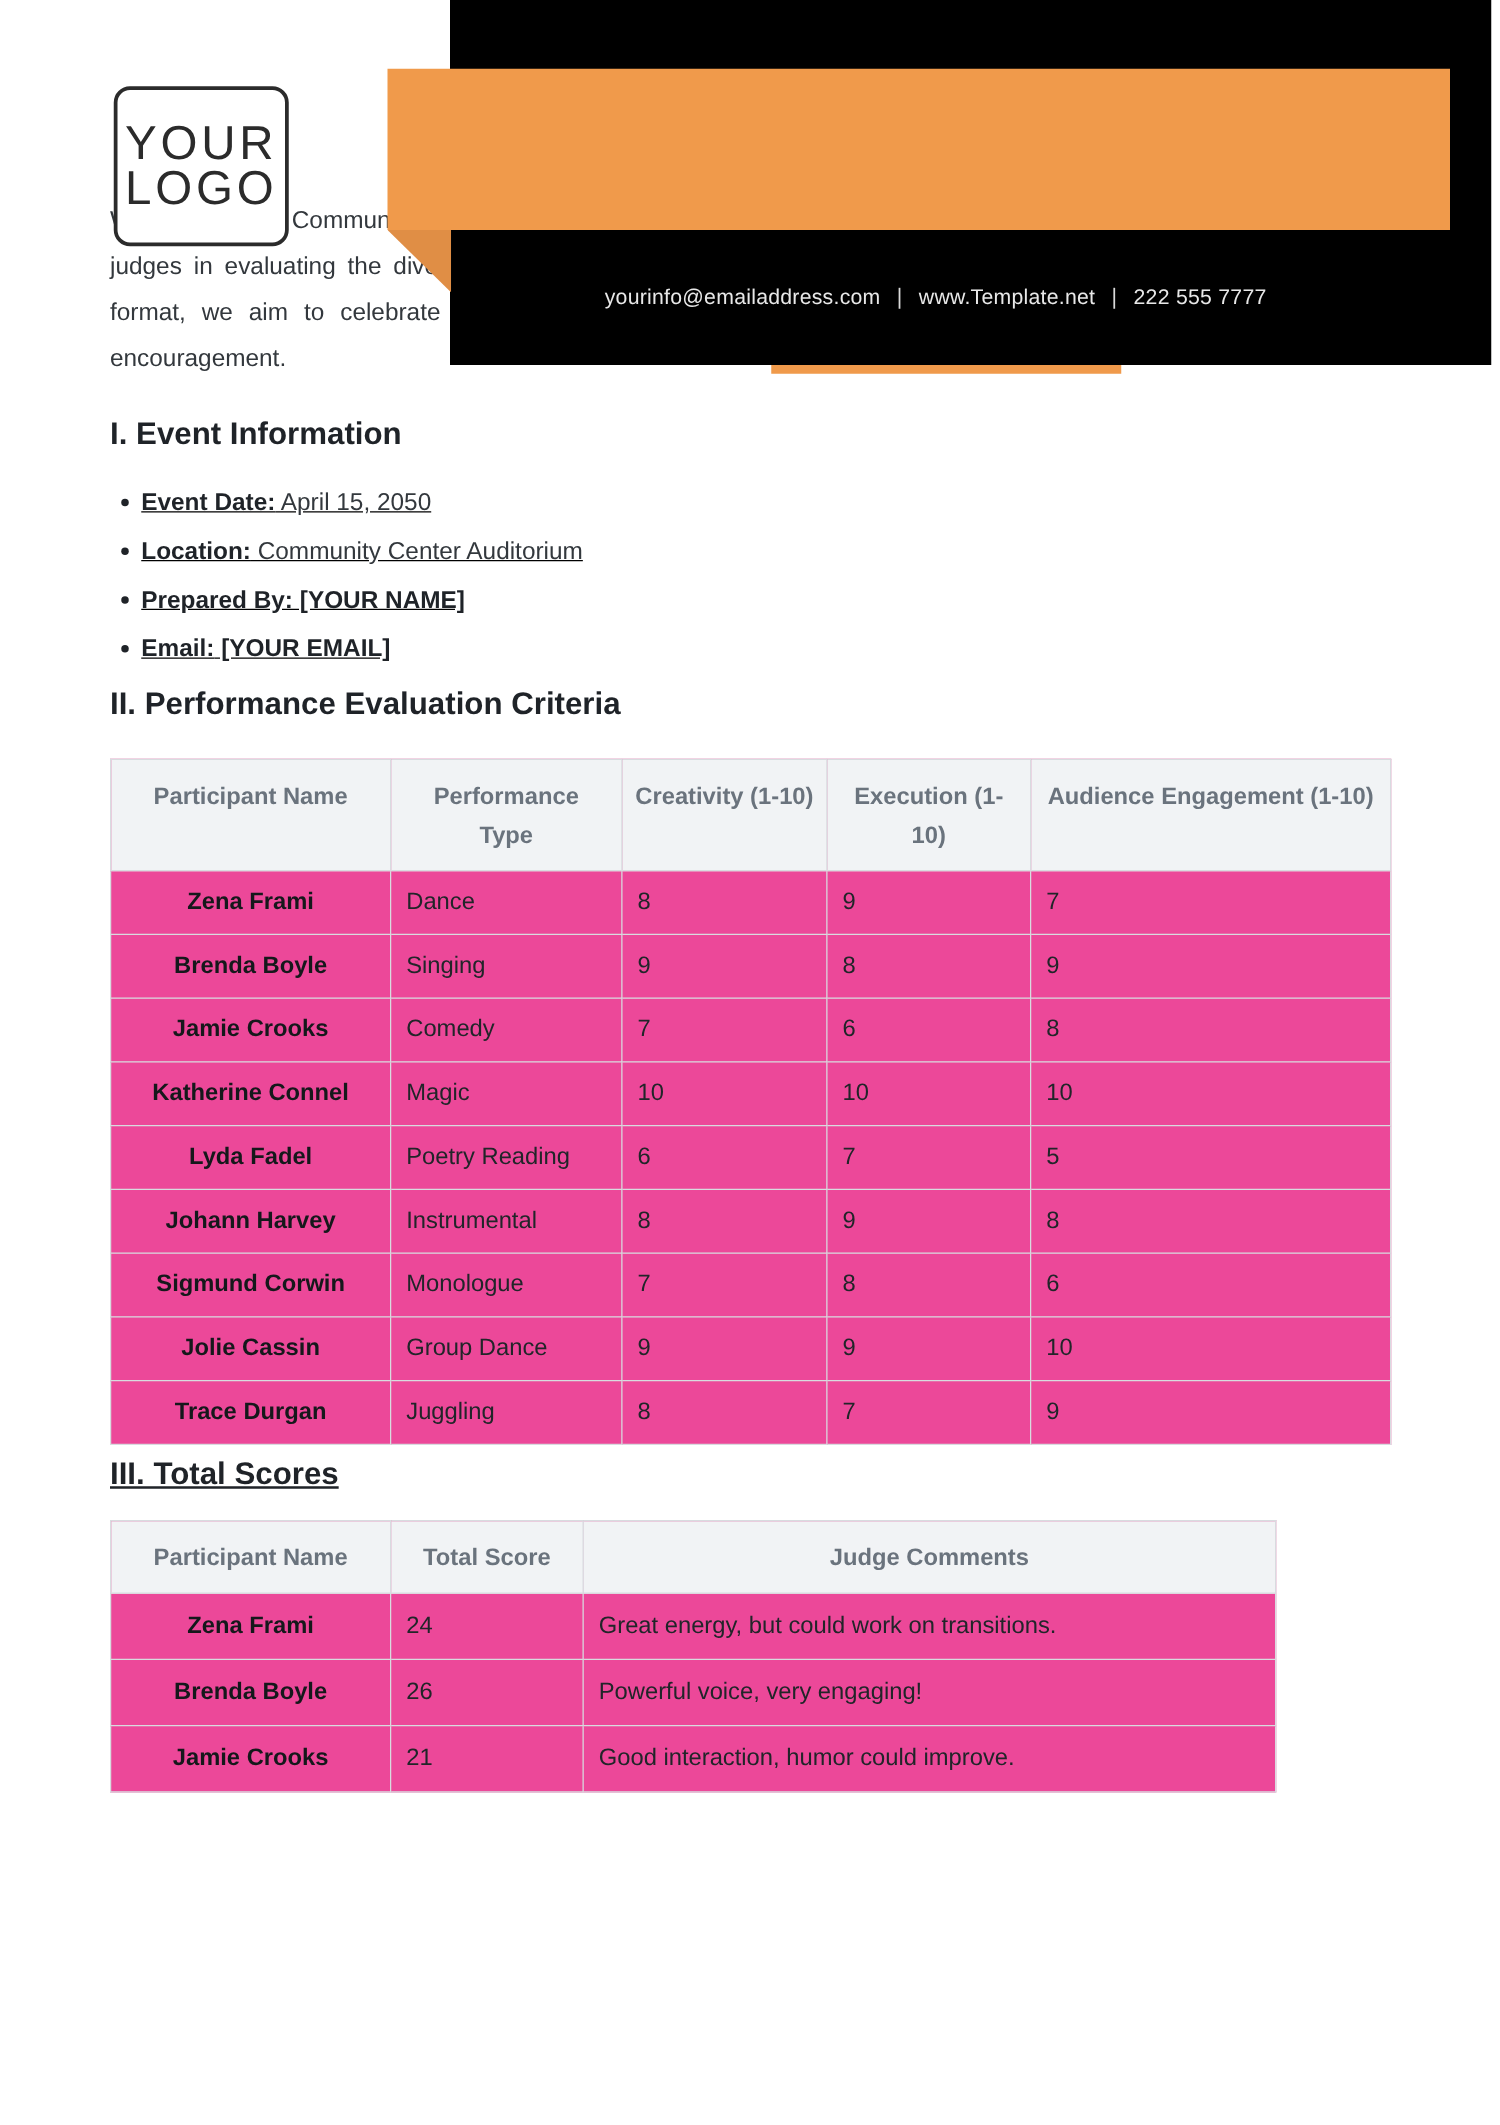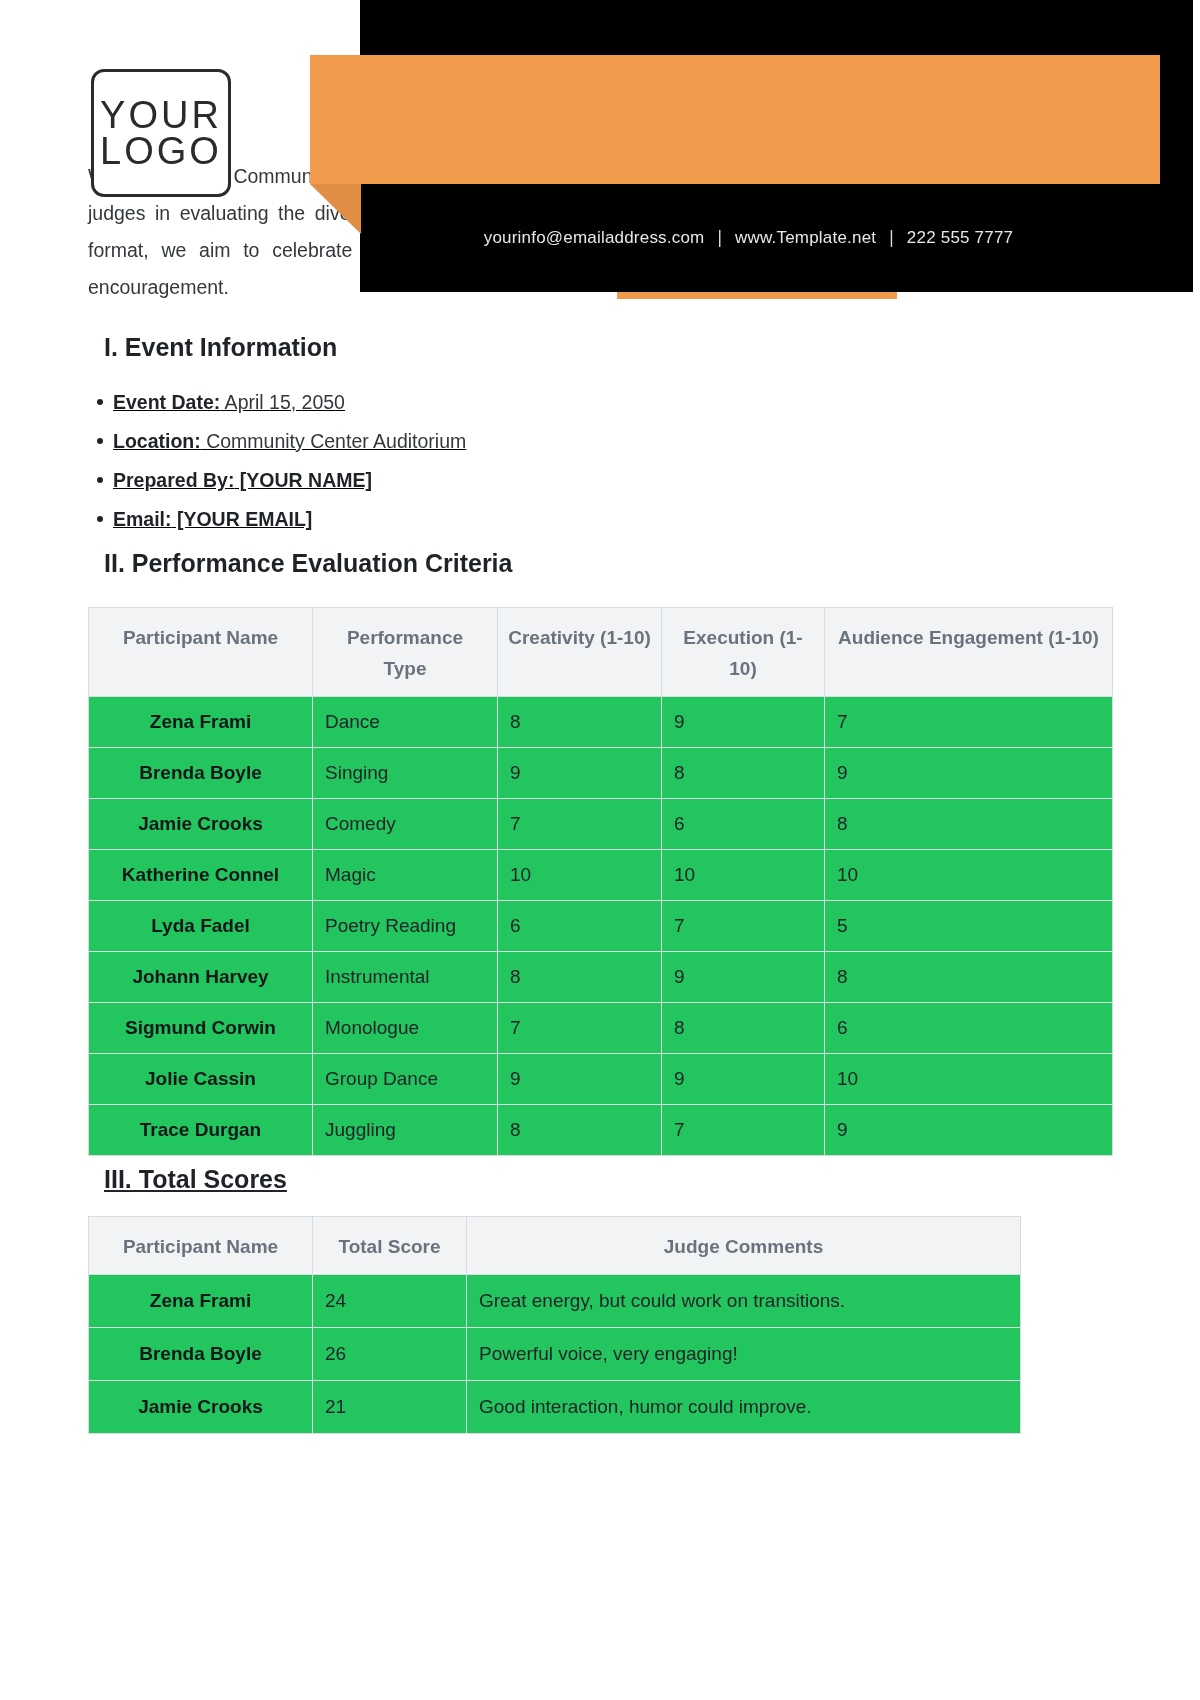--- a/index.html
+++ b/index.html
@@ -35,36 +35,36 @@
   
   main{margin:0 87px 0 88px;}
   h1{
     margin:90px 0 0;text-align:center;
     font-size:37px;line-height:42px;font-weight:700;color:#1f2328;letter-spacing:.2px;
   }
   .intro{
     margin:26px 0 0;font-size:19.5px;line-height:37px;color:#33383d;
     text-align:justify;
   }
-  h2{margin:26px 16px 0;font-size:25px;line-height:30px;font-weight:700;color:#1f2328;}
+  h2{margin:26px 0 0;font-size:25px;line-height:30px;font-weight:700;color:#1f2328;}
   h2.h2-ii{margin-top:18px;}
   h2.h2-iii{margin-top:8px;text-decoration:underline;}
 
   ul.info-list{margin:30px 0 0;padding:0;list-style:none;text-decoration:underline;}
   ul.info-list li{
     position:relative;padding-left:25px;margin-bottom:19px;
     font-size:19.5px;line-height:20px;color:#33383d;
   }
   ul.info-list li::before{
     content:"";position:absolute;left:9px;top:7px;width:6px;height:6px;border-radius:50%;background:#1f2328;
   }
   ul.info-list .lab{font-weight:700;color:#1f2328;}
   ul.info-list li.bold-val .val{font-weight:700;color:#1f2328;}
 
-  table{border-collapse:collapse;table-layout:fixed;background:#22c55e;}
+  table{border-collapse:collapse;table-layout:fixed;background:#ec4899;}
   #criteria-table{width:1025px;margin-top:29px;}
   #totals-table{width:933px;margin-top:22px;}
   th{
     background:#f1f3f5;color:#6a737d;
     font-size:19px;font-weight:700;line-height:31px;text-align:center;vertical-align:top;
     padding:14px 10px 12px;border:1px solid #d8dbdf;box-sizing:border-box;
   }
   td{
     border:1px solid #d8dbdf;font-size:19px;color:#212529;
     padding:0 12px;height:50px;vertical-align:middle;box-sizing:content-box;

